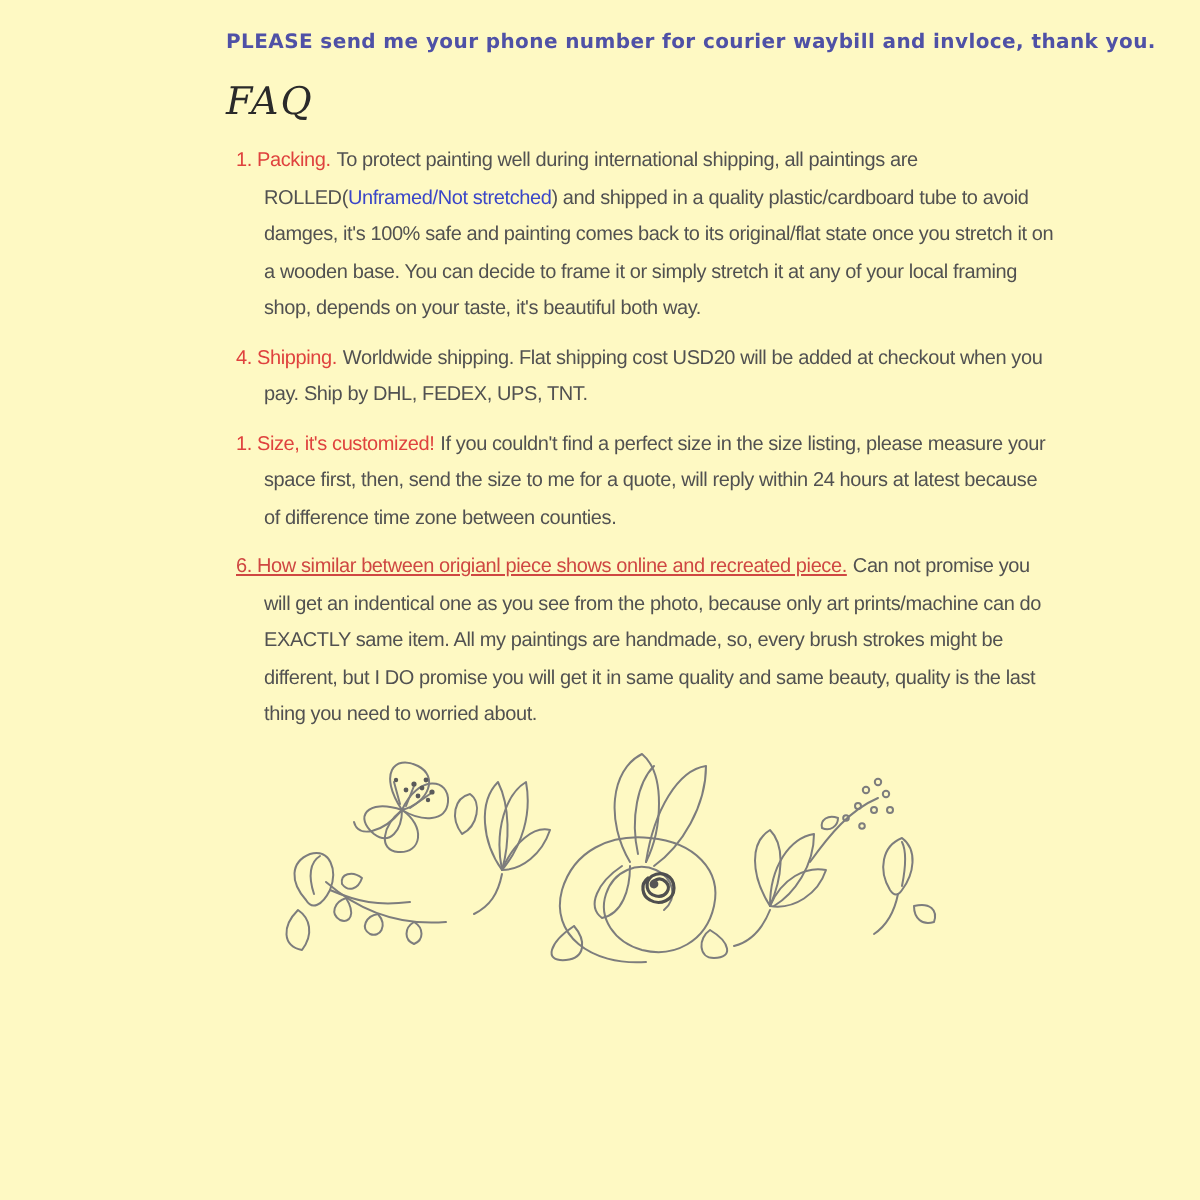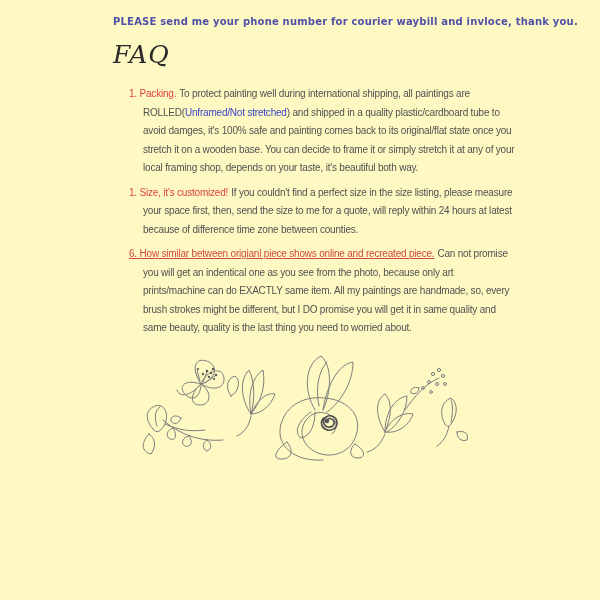--- a/index.html
+++ b/index.html
@@ -12,26 +12,26 @@
     font-size:10px;
     letter-spacing:0.2px;
     color:#4f51a6;
     margin-bottom:13px;
     white-space:nowrap;
   }
   .faq-title{
     font-family:"DejaVu Serif", serif;
     font-style:italic;
     font-weight:400;
-    font-size:25px;
+    font-size:19px;
     color:#2a2a2a;
     letter-spacing:1px;
     margin:0 0 10px 0;
   }
-  .faq-list{margin:16px;padding:0;}
+  .faq-list{margin:5px;padding:0;}
   .faq-item{
     font-size:10px;
     line-height:18.5px;
     letter-spacing:-0.2px;
     color:#515151;
     padding-left:14px;
     text-indent:-14px;
     margin-bottom:6px;
   }
   .item-heading{color:#df423e;margin-right:3px;}
@@ -50,20 +50,21 @@
     <div class="header-note">PLEASE send me your phone number for courier waybill and invloce, thank you.</div>
 
     <div class="faq-title">FAQ</div>
 
     <div class="faq-list">
 
       <div class="faq-item"><span class="item-heading">1. Packing.</span><span class="item-body">To protect painting well during international shipping, all paintings are ROLLED(</span><span class="item-highlight">Unframed/Not stretched</span><span class="item-body">) and shipped in a quality plastic/cardboard tube to avoid damges, it's 100% safe and painting comes back to its original/flat state once you stretch it on a wooden base. You can decide to frame it or simply stretch it at any of your local framing shop, depends on your taste, it's beautiful both way.</span></div>
 
 
 
+      <div class="faq-item"><span class="item-heading">4. Shipping.</span><span class="item-body">Worldwide shipping. Flat shipping cost USD20 will be added at checkout when you pay. Ship by DHL, FEDEX, UPS, TNT.</span></div>
 
       <div class="faq-item"><span class="item-heading">1. Size, it's customized!</span><span class="item-body">If you couldn't find a perfect size in the size listing, please measure your space first, then, send the size to me for a quote, will reply within 24 hours at latest because of difference time zone between counties.</span></div>
 
       <div class="faq-item"><span class="item-heading item-heading-six">6. How similar between origianl piece shows online and recreated piece.</span><span class="item-body">Can not promise you will get an indentical one as you see from the photo, because only art prints/machine can do EXACTLY same item. All my paintings are handmade, so, every brush strokes might be different, but I DO promise you will get it in same quality and same beauty, quality is the last thing you need to worried about.</span></div>
 
     </div>
 
     <svg class="floral" width="360" height="108" viewBox="0 0 360 108" xmlns="http://www.w3.org/2000/svg">
       <g fill="none" stroke="#7d7d7d" stroke-width="1" stroke-linecap="round" stroke-linejoin="round">
 

